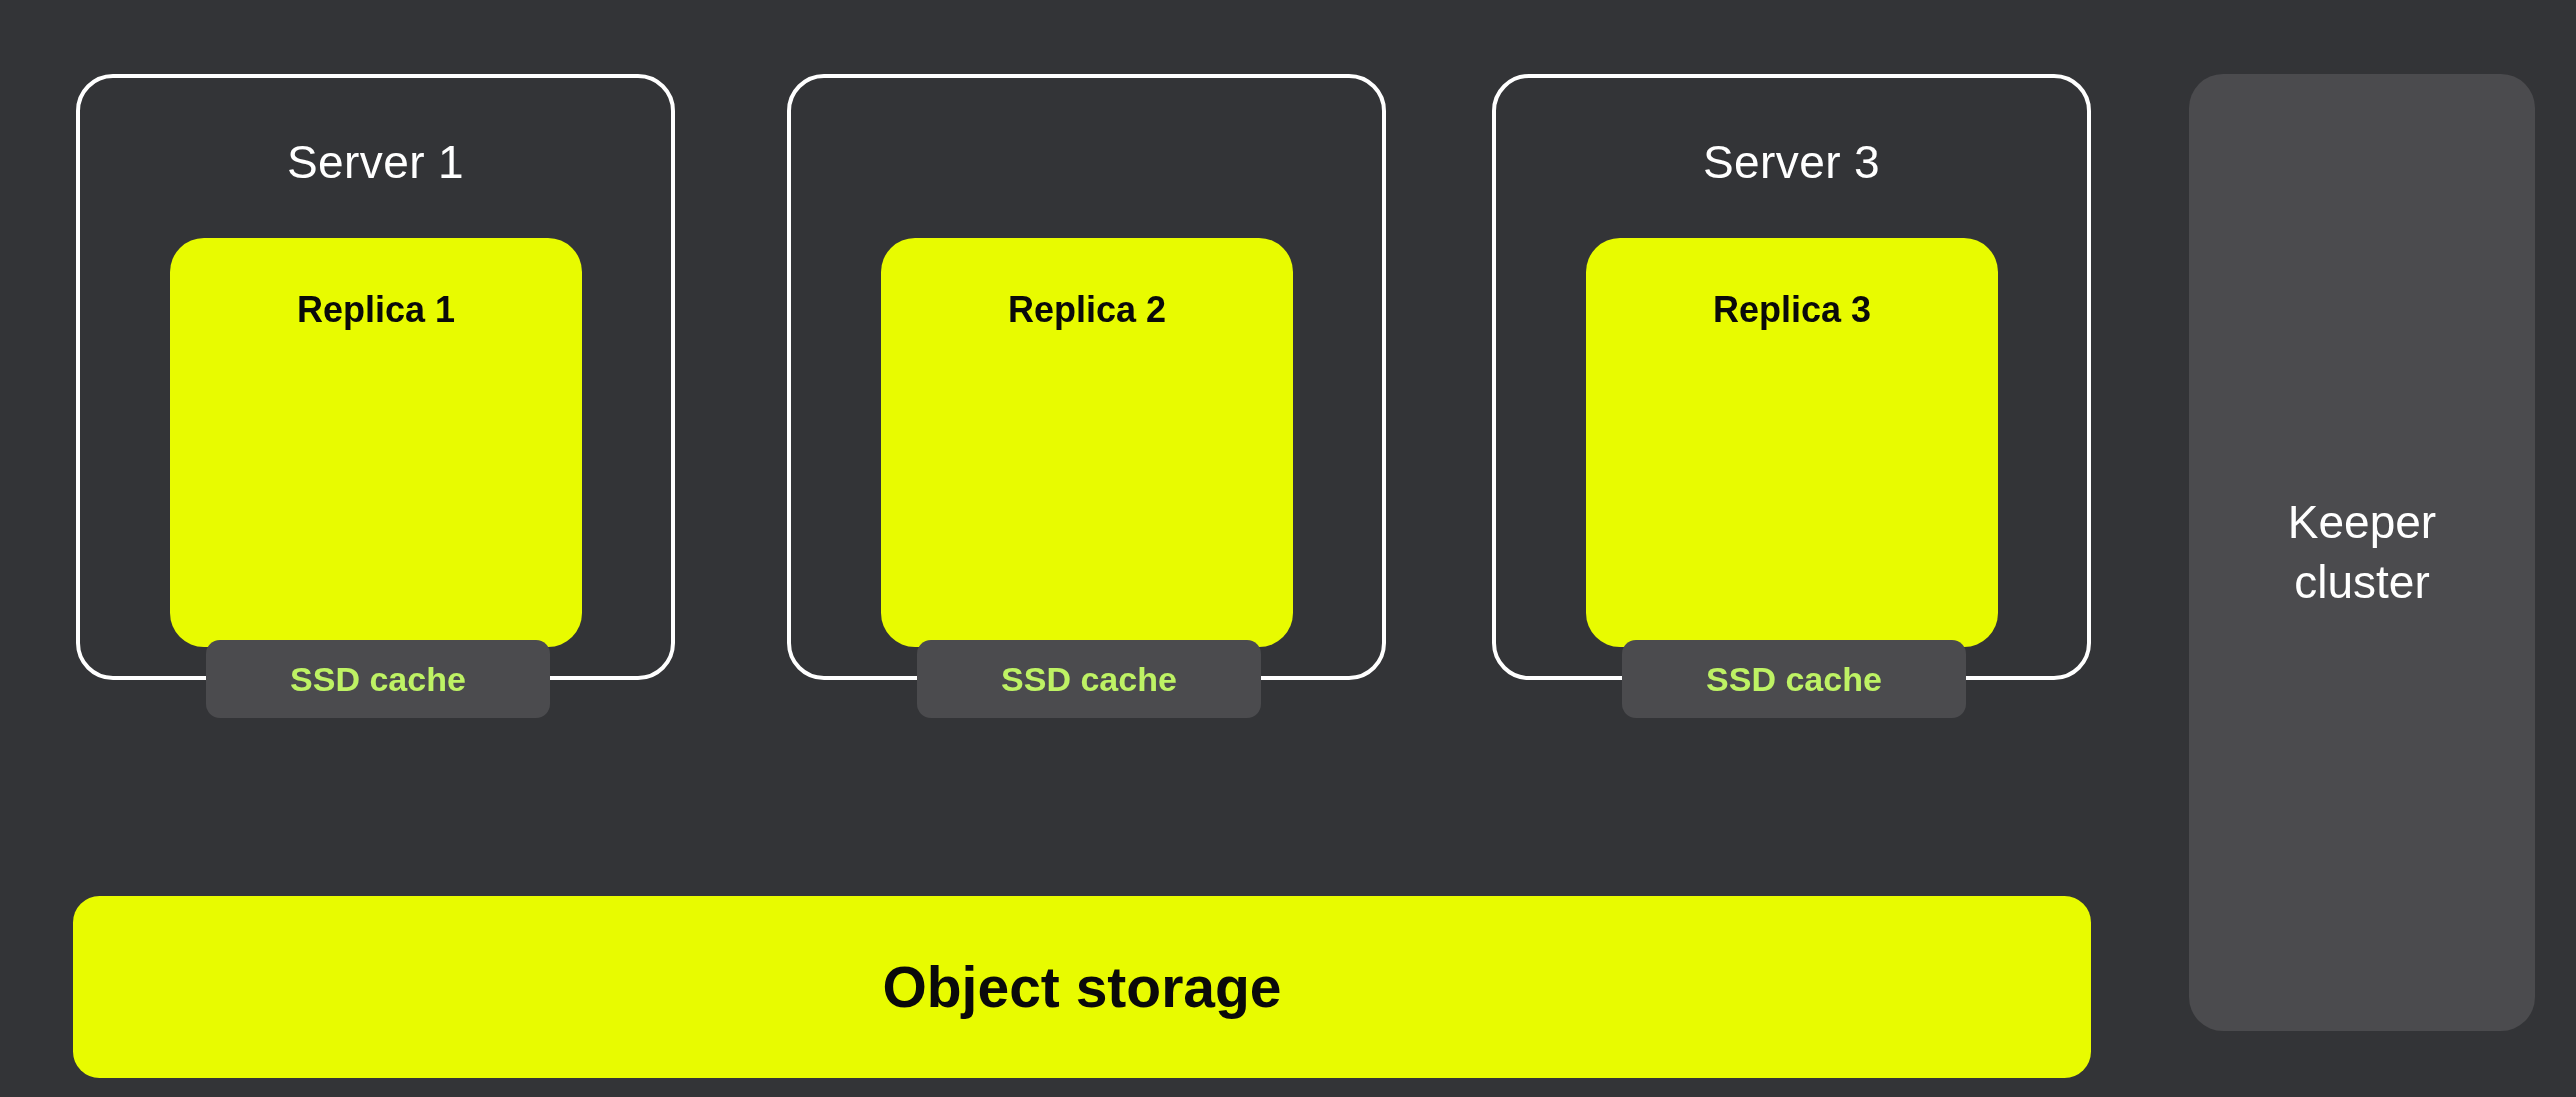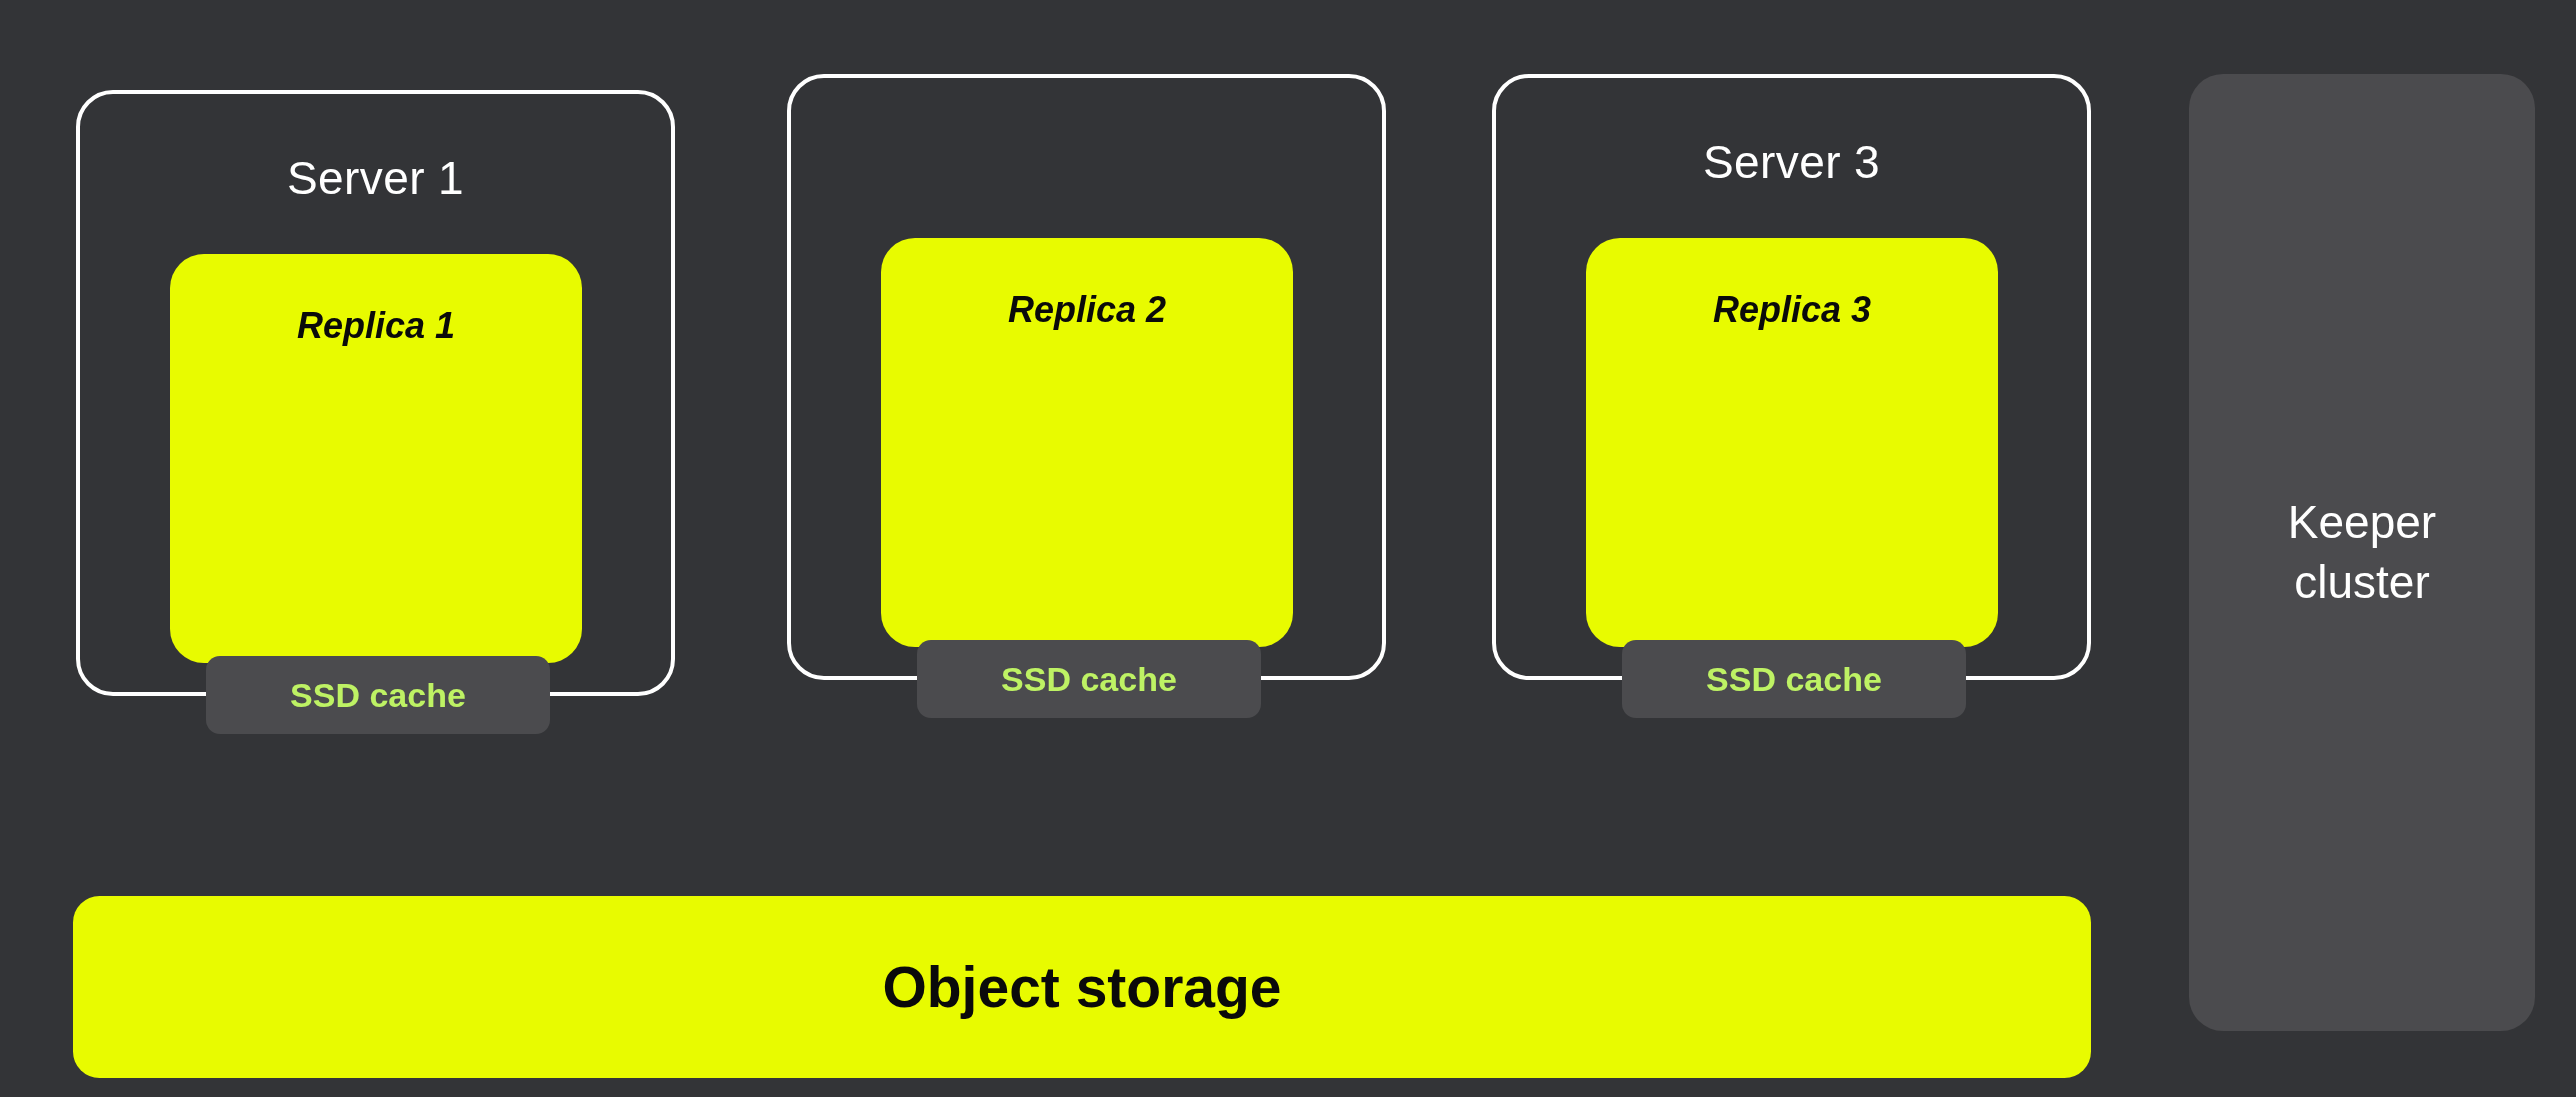--- a/index.html
+++ b/index.html
@@ -20,21 +20,21 @@
   .server-box {
     position: absolute;
     top: 74px;
     width: 599px;
     height: 606px;
     box-sizing: border-box;
     border: 4.4px solid #ffffff;
     border-radius: 37px;
     background: transparent;
   }
-  .server-box.s1 { left: 76px; margin-top: 16px;  }
+  .server-box.s1 { left: 76px;  }
   .server-box.s2 { left: 787px; }
   .server-box.s3 { left: 1492px;}
 
   .server-title {
     position: absolute;
     top: 57px;
     left: 0;
     width: 100%;
     text-align: center;
     color: #ffffff;
@@ -54,21 +54,20 @@
   }
   .replica-label {
     position: absolute;
     top: 51px;
     left: 0;
     width: 100%;
     text-align: center;
     color: #0a0a0a;
     font-size: 36px;
     font-weight: 700;
-    font-style: italic;
   }
 
   .ssd-cache {
     position: absolute;
     left: 126px;
     top: 562px;
     width: 344px;
     height: 78px;
     border-radius: 14px;
     background: var(--boxgray);

